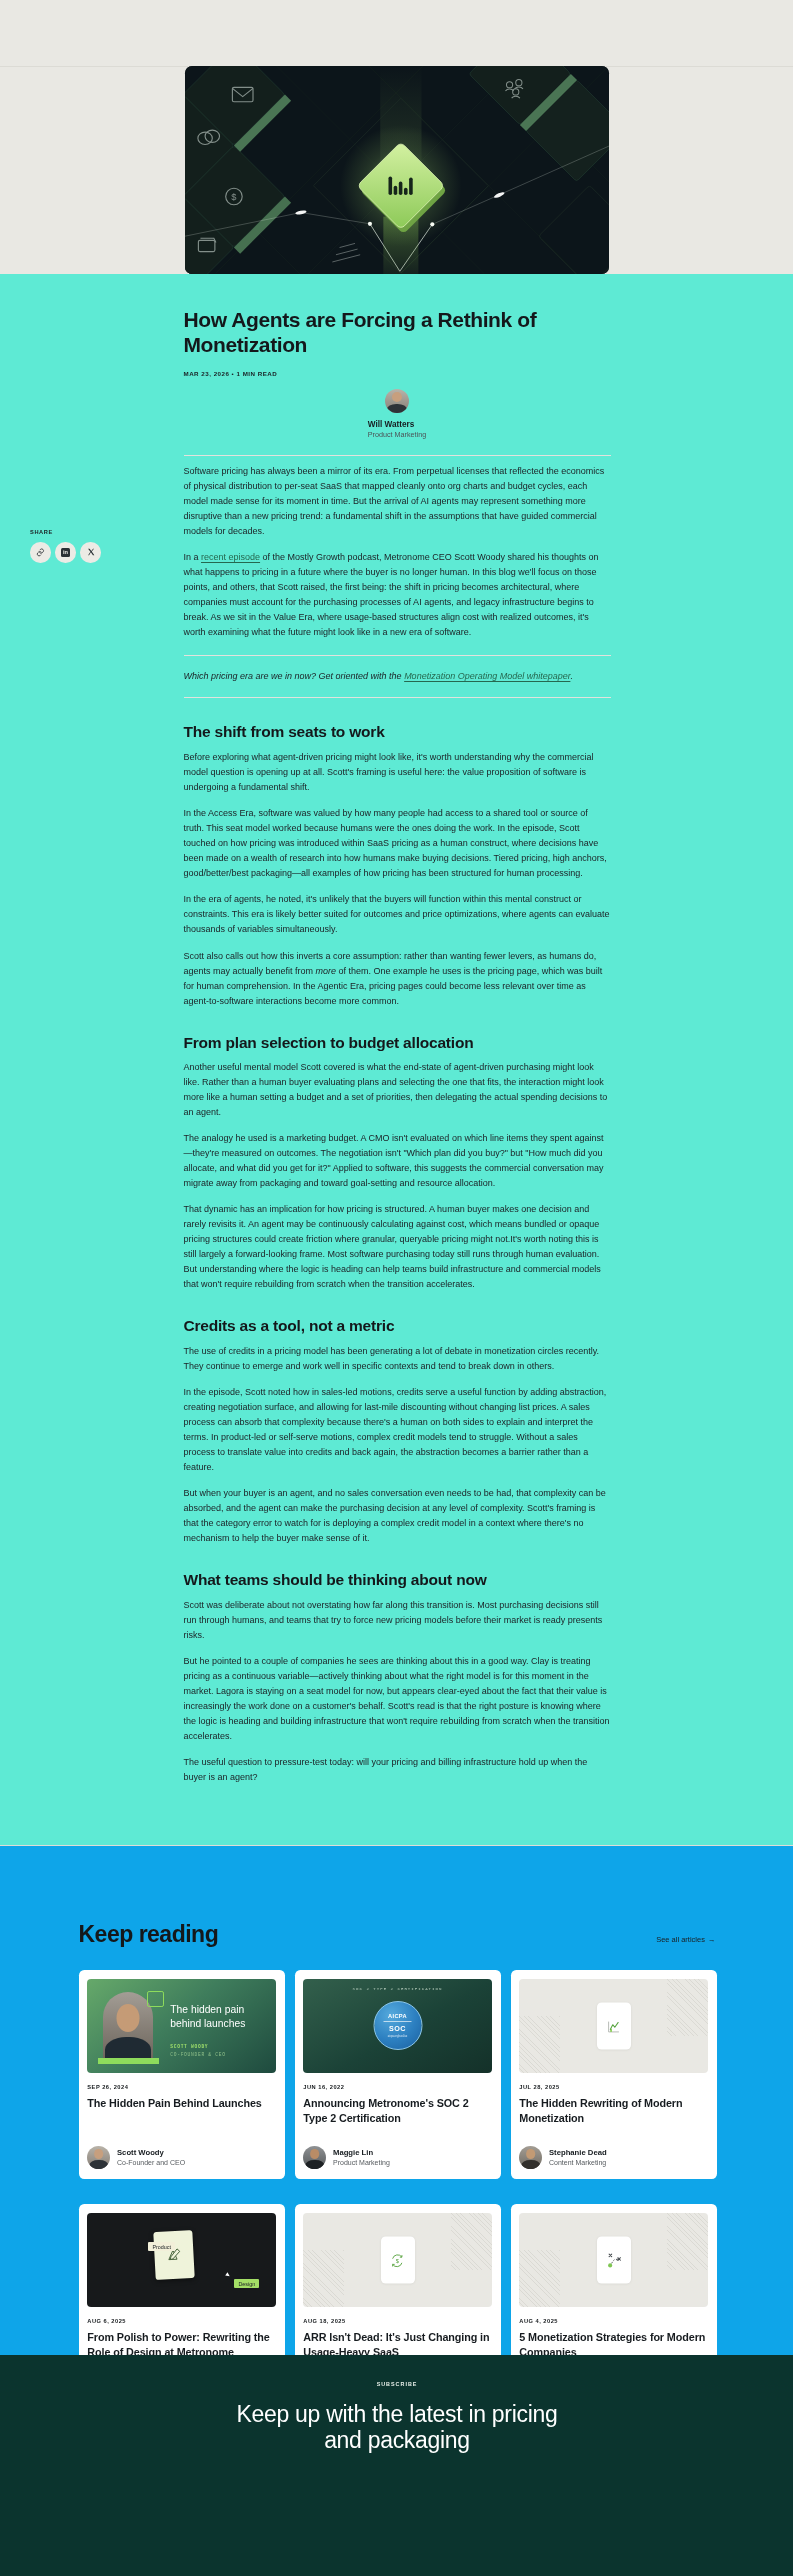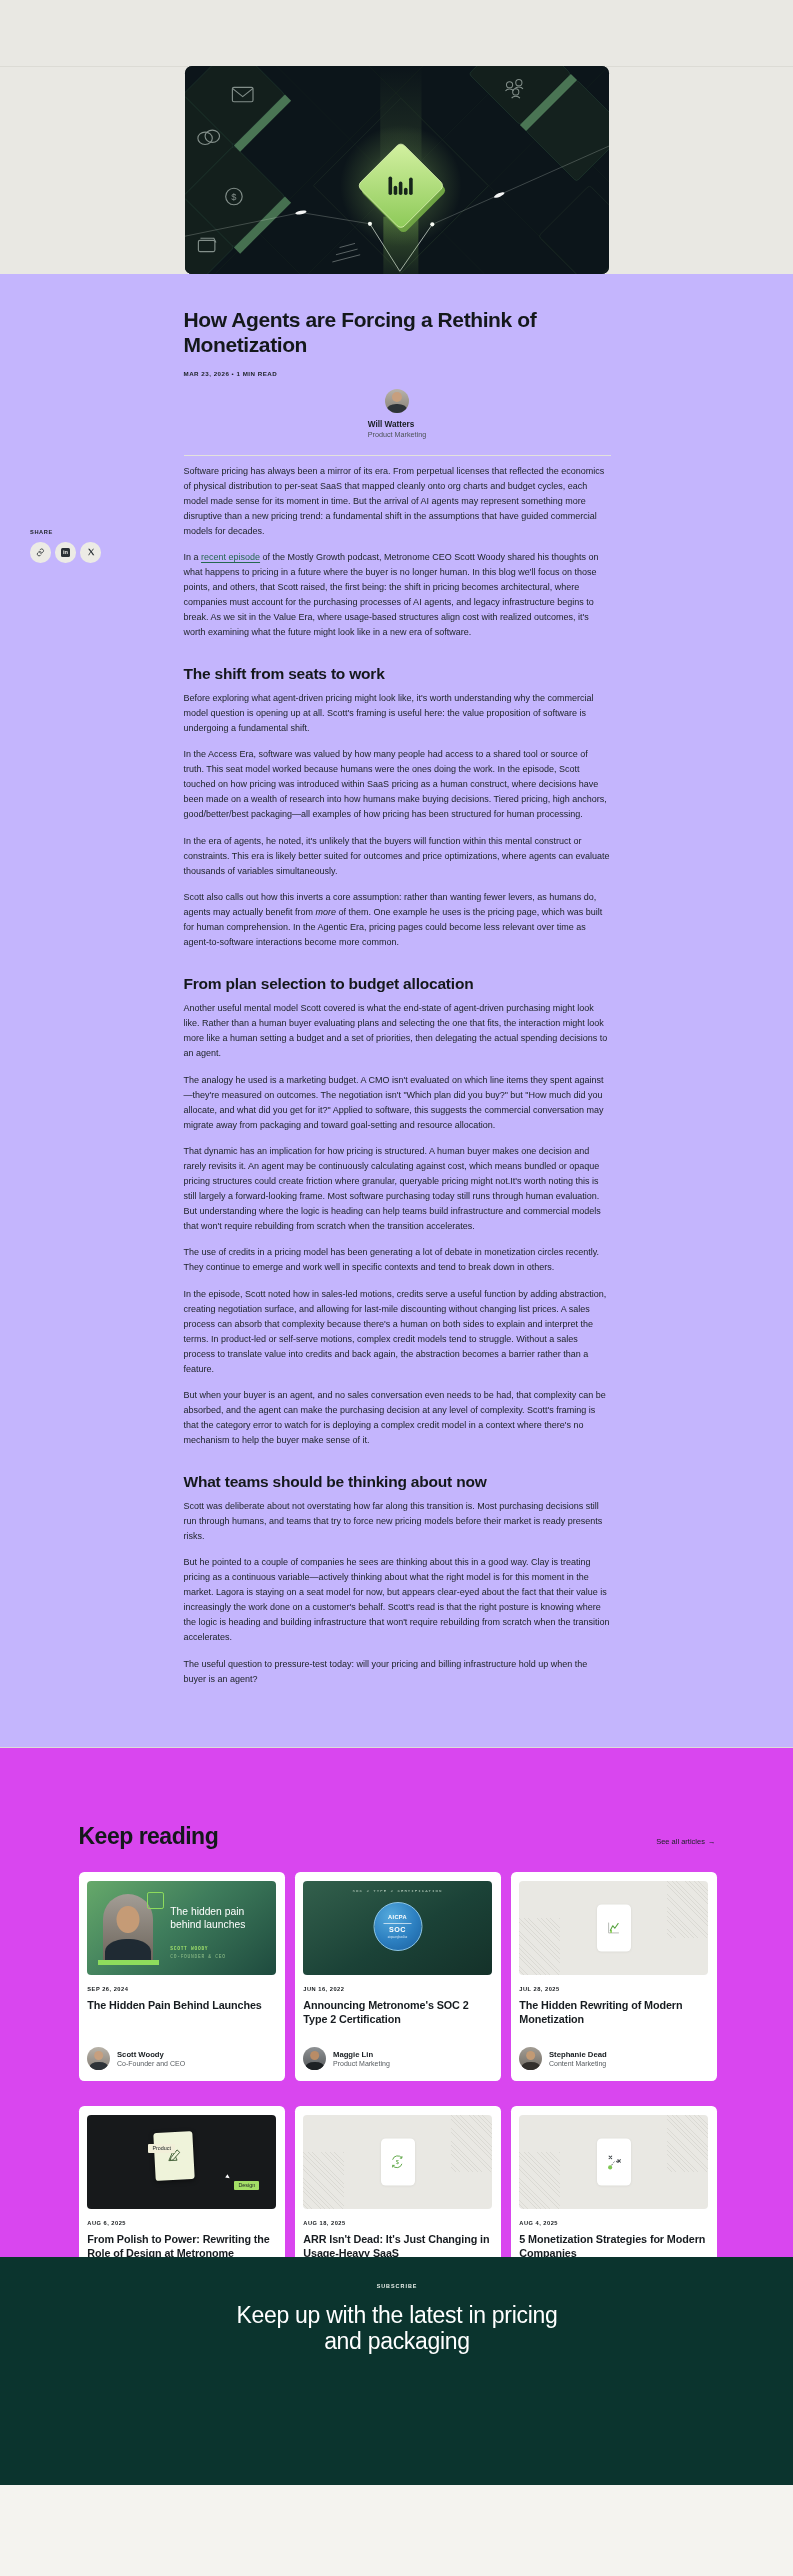--- a/index.html
+++ b/index.html
@@ -8,21 +8,21 @@
     width: 794px; margin: 0 auto;
     font-family: "Liberation Sans", "DejaVu Sans", sans-serif;
     color: #171C20;
   }
   
   .hero-band { position: relative; height: 274px; background:#E9E8E3; }
   .header-line { position:absolute; top:66px; left:0; right:0; height:0.5px; background:#DCDBD5; }
   .hero-img { position:absolute; left:185px; top:66px; width:424px; height:208px;
     border-radius:7.2px; overflow:hidden; background:#0C151A; }
   
-  .article { position:relative; background:#c4b5fd; padding-bottom: 49px; }
+  .article { position:relative; background:#5eead4; padding-bottom: 49px; }
   .article-inner { width: 427px; margin: 0 auto; }
   h1.title { padding-top: 33px; font-size: 21px; line-height: 25px; font-weight: 600;
     letter-spacing: -0.4px; color:#14181B; }
   .meta { margin-top: 13.4px; font-size: 6.2px; font-weight: 700; letter-spacing: 0.5px;
     color:#1A2024; text-transform: uppercase; }
   .author-row { margin-top: 11.3px; display:flex; align-items:center; gap: 7.2px; flex-direction: column; }
   .a-name { font-size: 8.2px; font-weight: 700; }
   .a-role { font-size: 7.2px; color:#4C5256; margin-top: 1.5px; }
   .rule { border:none; border-top:0.5px solid #E3E2DC; margin-top: 15.5px; }
   #article-body { }
@@ -52,21 +52,21 @@
   .av.person-a { background:linear-gradient(180deg,#b9b3a9,#857e76); }
   .av.person-a .hd { background:#c79f7e; } .av.person-a .sh { background:#2e3338; }
   .av.person-b { background:linear-gradient(180deg,#8f9294,#55585a); }
   .av.person-b .hd { background:#b98c66; } .av.person-b .sh { background:#1d2124; }
   .av.person-c { background:linear-gradient(180deg,#a39d94,#6f6a62); }
   .av.person-c .hd { background:#c29a74; } .av.person-c .sh { background:#33302c; }
   .av.person-d { background:linear-gradient(180deg,#2ea58c,#176a63); }
   .av.person-d .hd { background:#8a6b4f; } .av.person-d .sh { background:#23282c; }
   .av.team { background:#A6D877; display:flex; align-items:center; justify-content:center; }
   
-  .keep-reading { height:510px; background:#d946ef; border-top:0.5px solid #DEDDD7; overflow:hidden; }
+  .keep-reading { height:510px; background:#0ea5e9; border-top:0.5px solid #DEDDD7; overflow:hidden; }
   .kr-inner { width:637px; margin:0 auto; padding-top:75px; }
   .kr-head { display:flex; align-items: baseline; justify-content: space-between; }
   .kr-head h2 { font-size:23px; font-weight:700; letter-spacing:-0.5px; color:#14181B; }
   .see-all { font-size:7.5px; color:#1A2024; text-decoration:none; font-weight:500; }
   .see-all .arrow { margin-left:3.1px; }
   .cards { display:grid; grid-template-columns:repeat(3, 206px); gap: 25px 10px; margin-top: 22px; }
   .card { background:#FFFFFF; border-radius:5.2px; padding:8.8px; height:209px;
     display:flex; flex-direction:column; }
   .card-img { position:relative; height:94px; border-radius:4.1px; overflow:hidden; }
   .c-date { margin-top:10.8px; font-size:5.7px; font-weight:700; letter-spacing:0.5px; color:#15191C; }
@@ -312,29 +312,31 @@
         </div>
       <div>
         <div class="a-name">Will Watters</div>
         <div class="a-role">Product Marketing</div>
       </div>
     </div>
     <hr class="rule">
     <div id="article-body">
         <p><span>Software pricing has always been a mirror of its era. From perpetual licenses that reflected the economics of physical distribution to per-seat SaaS that mapped cleanly onto org charts and budget cycles, each model made sense for its moment in time. But the arrival of AI agents may represent something more disruptive than a new pricing trend: a fundamental shift in the assumptions that have guided commercial models for decades.</span></p>
         <p><span>In a </span><a href="#">recent episode</a><span> of the Mostly Growth podcast, Metronome CEO Scott Woody shared his thoughts on what happens to pricing in a future where the buyer is no longer human. In this blog we'll focus on those points, and others, that Scott raised, the first being: the shift in pricing becomes architectural, where companies must account for the purchasing processes of AI agents, and legacy infrastructure begins to break. As we sit in the Value Era, where usage-based structures align cost with realized outcomes, it's worth examining what the future might look like in a new era of software.</span></p>
+        <p class="callout"><span>Which pricing era are we in now? Get oriented with the </span><a href="#">Monetization Operating Model whitepaper</a><span>.</span></p>
         <h2>The shift from seats to work</h2>
         <p><span>Before exploring what agent-driven pricing might look like, it's worth understanding why the commercial model question is opening up at all. Scott's framing is useful here: the value proposition of software is undergoing a fundamental shift.</span></p>
         <p><span>In the Access Era, software was valued by how many people had access to a shared tool or source of truth. This seat model worked because humans were the ones doing the work. In the episode, Scott touched on how pricing was introduced within SaaS pricing as a human construct, where decisions have been made on a wealth of research into how humans make buying decisions. Tiered pricing, high anchors, good/better/best packaging—all examples of how pricing has been structured for human processing.</span></p>
         <p><span>In the era of agents, he noted, it's unlikely that the buyers will function within this mental construct or constraints. This era is likely better suited for outcomes and price optimizations, where agents can evaluate thousands of variables simultaneously.</span></p>
         <p><span>Scott also calls out how this inverts a core assumption: rather than wanting fewer levers, as humans do, agents may actually benefit from </span><em>more</em><span> of them. One example he uses is the pricing page, which was built for human comprehension. In the Agentic Era, pricing pages could become less relevant over time as agent-to-software interactions become more common.</span></p>
         <h2>From plan selection to budget allocation</h2>
         <p><span>Another useful mental model Scott covered is what the end-state of agent-driven purchasing might look like. Rather than a human buyer evaluating plans and selecting the one that fits, the interaction might look more like a human setting a budget and a set of priorities, then delegating the actual spending decisions to an agent.</span></p>
         <p><span>The analogy he used is a marketing budget. A CMO isn't evaluated on which line items they spent against—they're measured on outcomes. The negotiation isn't "Which plan did you buy?" but "How much did you allocate, and what did you get for it?" Applied to software, this suggests the commercial conversation may migrate away from packaging and toward goal-setting and resource allocation.</span></p>
         <p><span>That dynamic has an implication for how pricing is structured. A human buyer makes one decision and rarely revisits it. An agent may be continuously calculating against cost, which means bundled or opaque pricing structures could create friction where granular, queryable pricing might not.It's worth noting this is still largely a forward-looking frame. Most software purchasing today still runs through human evaluation. But understanding where the logic is heading can help teams build infrastructure and commercial models that won't require rebuilding from scratch when the transition accelerates.</span></p>
+        <h2>Credits as a tool, not a metric</h2>
         <p><span>The use of credits in a pricing model has been generating a lot of debate in monetization circles recently. They continue to emerge and work well in specific contexts and tend to break down in others.</span></p>
         <p><span>In the episode, Scott noted how in sales-led motions, credits serve a useful function by adding abstraction, creating negotiation surface, and allowing for last-mile discounting without changing list prices. A sales process can absorb that complexity because there's a human on both sides to explain and interpret the terms. In product-led or self-serve motions, complex credit models tend to struggle. Without a sales process to translate value into credits and back again, the abstraction becomes a barrier rather than a feature.</span></p>
         <p><span>But when your buyer is an agent, and no sales conversation even needs to be had, that complexity can be absorbed, and the agent can make the purchasing decision at any level of complexity. Scott's framing is that the category error to watch for is deploying a complex credit model in a context where there's no mechanism to help the buyer make sense of it.</span></p>
         <h2>What teams should be thinking about now</h2>
         <p><span>Scott was deliberate about not overstating how far along this transition is. Most purchasing decisions still run through humans, and teams that try to force new pricing models before their market is ready presents risks.</span></p>
         <p><span>But he pointed to a couple of companies he sees are thinking about this in a good way. Clay is treating pricing as a continuous variable—actively thinking about what the right model is for this moment in the market. Lagora is staying on a seat model for now, but appears clear-eyed about the fact that their value is increasingly the work done on a customer's behalf. Scott's read is that the right posture is knowing where the logic is heading and building infrastructure that won't require rebuilding from scratch when the transition accelerates.</span></p>
         <p><span>The useful question to pressure-test today: will your pricing and billing infrastructure hold up when the buyer is an agent?</span></p>
       </div>
   </div>
 </main>

